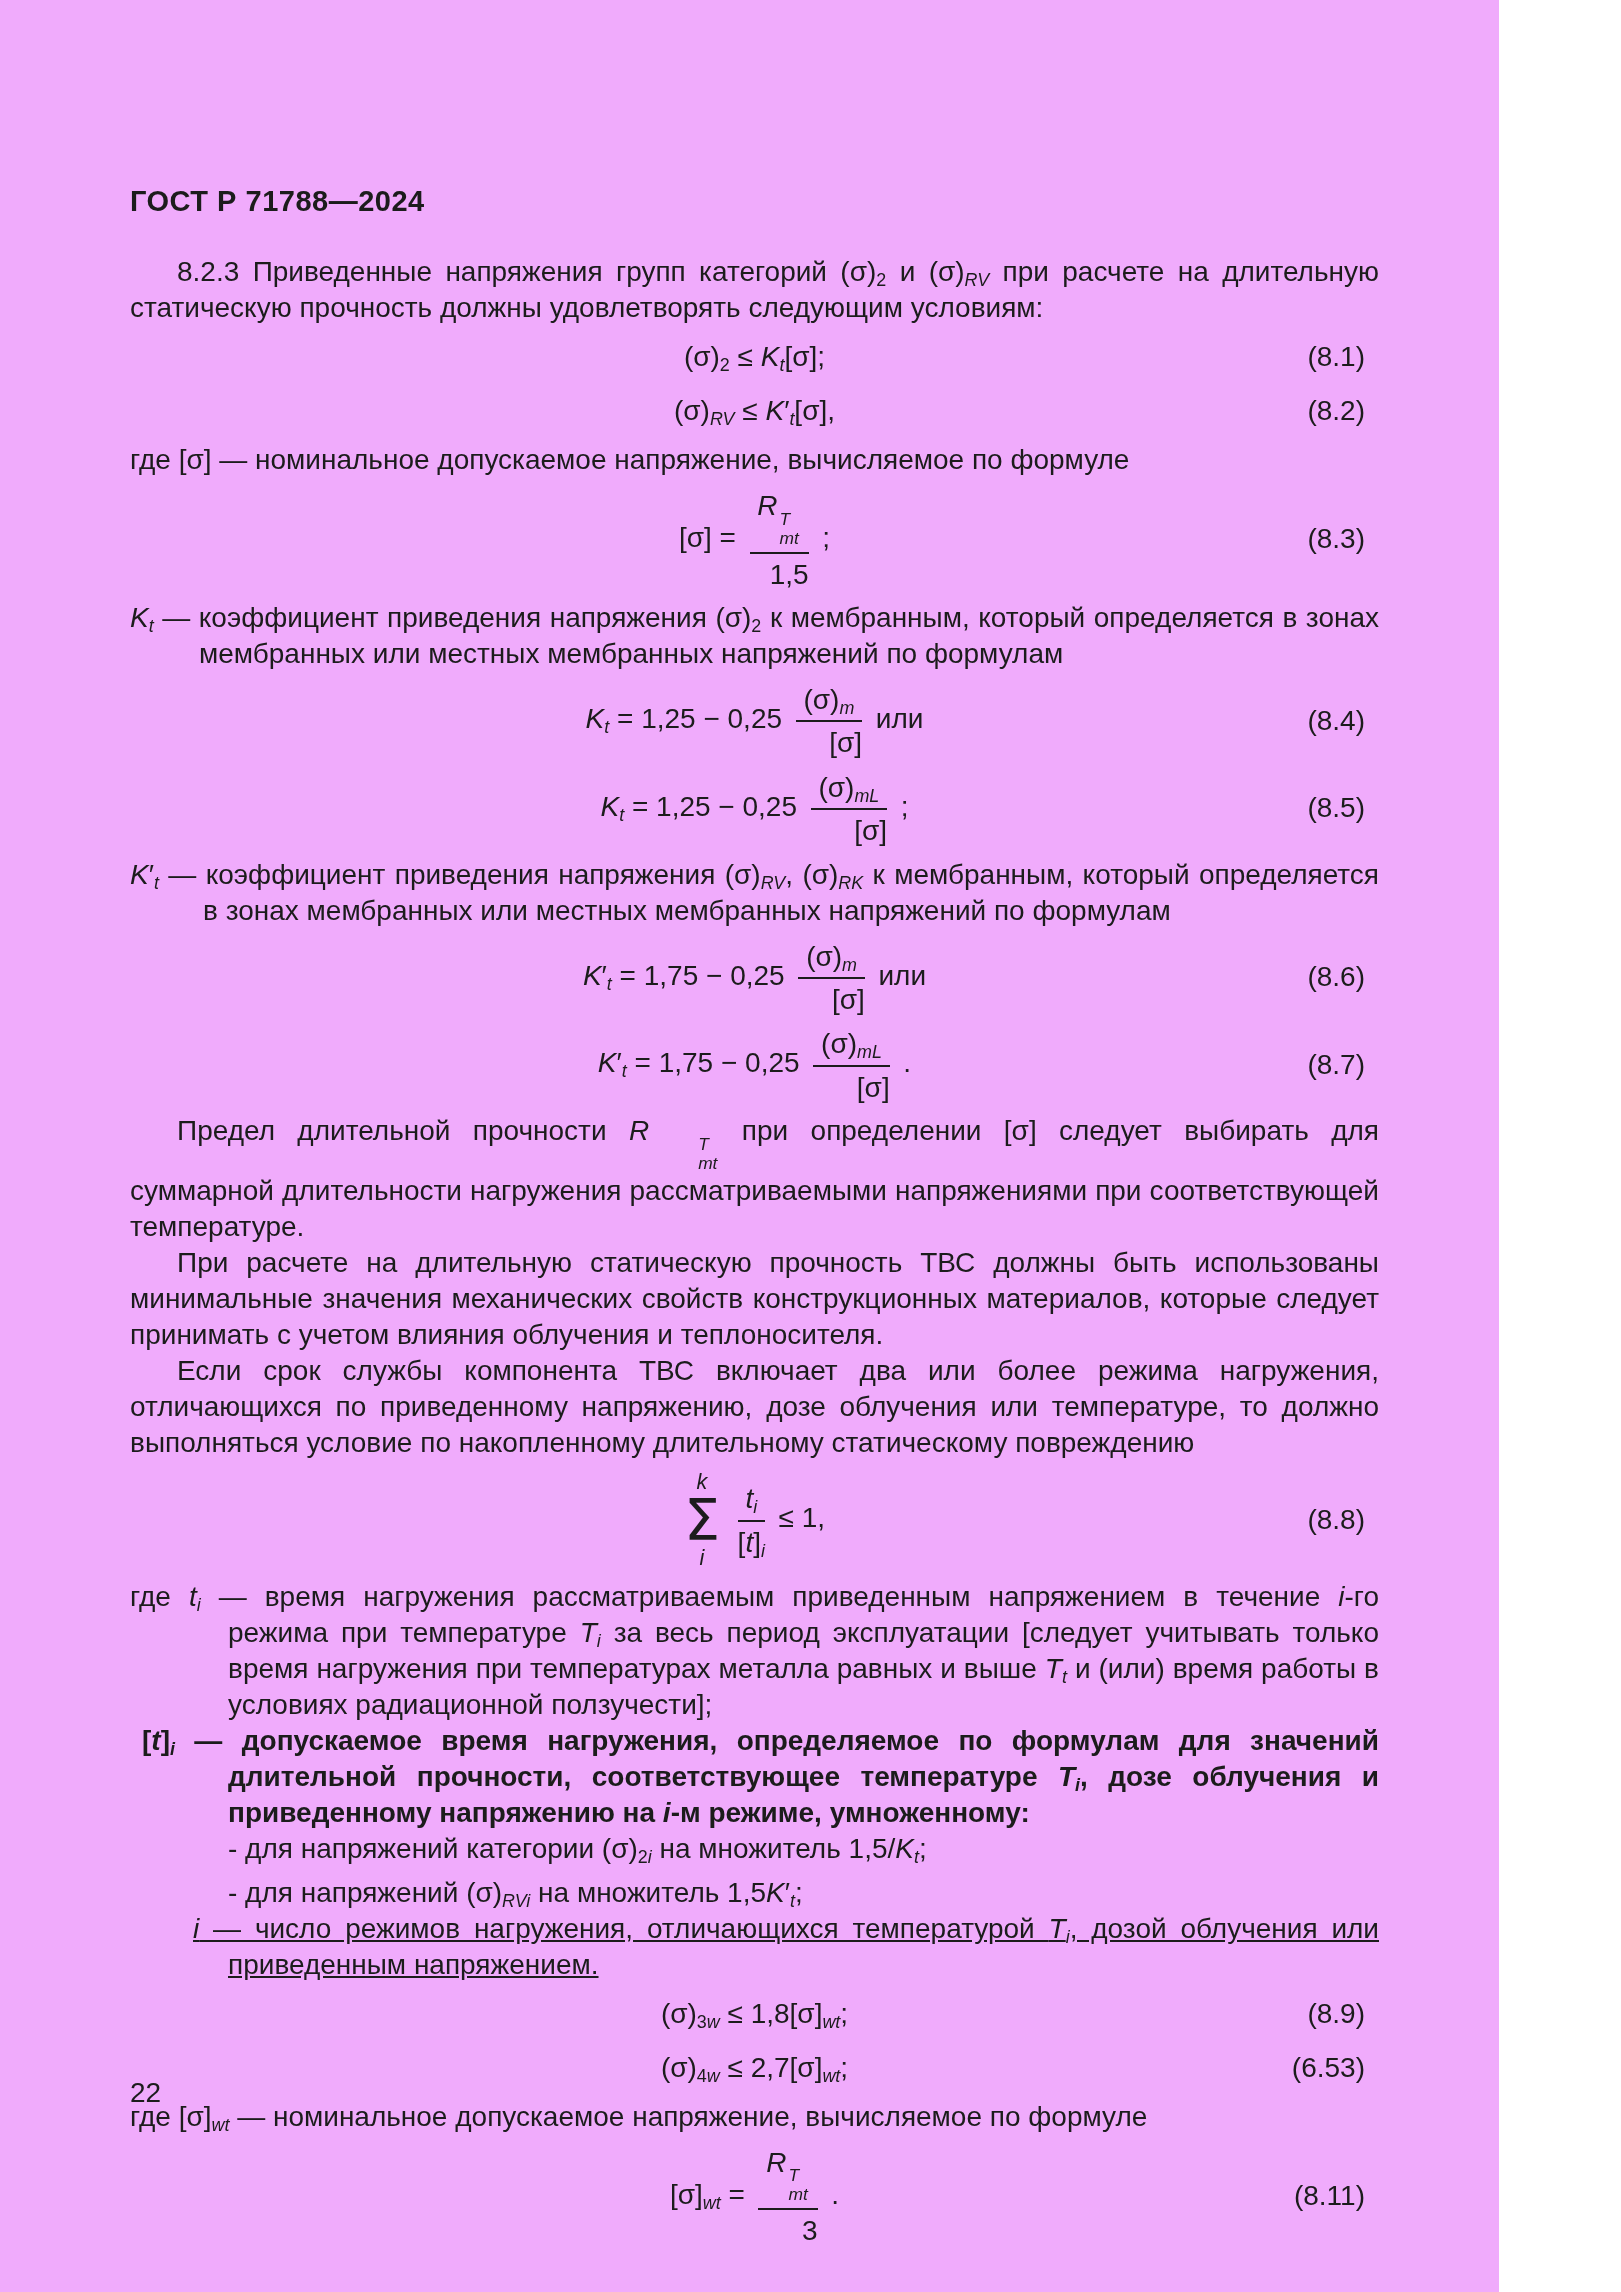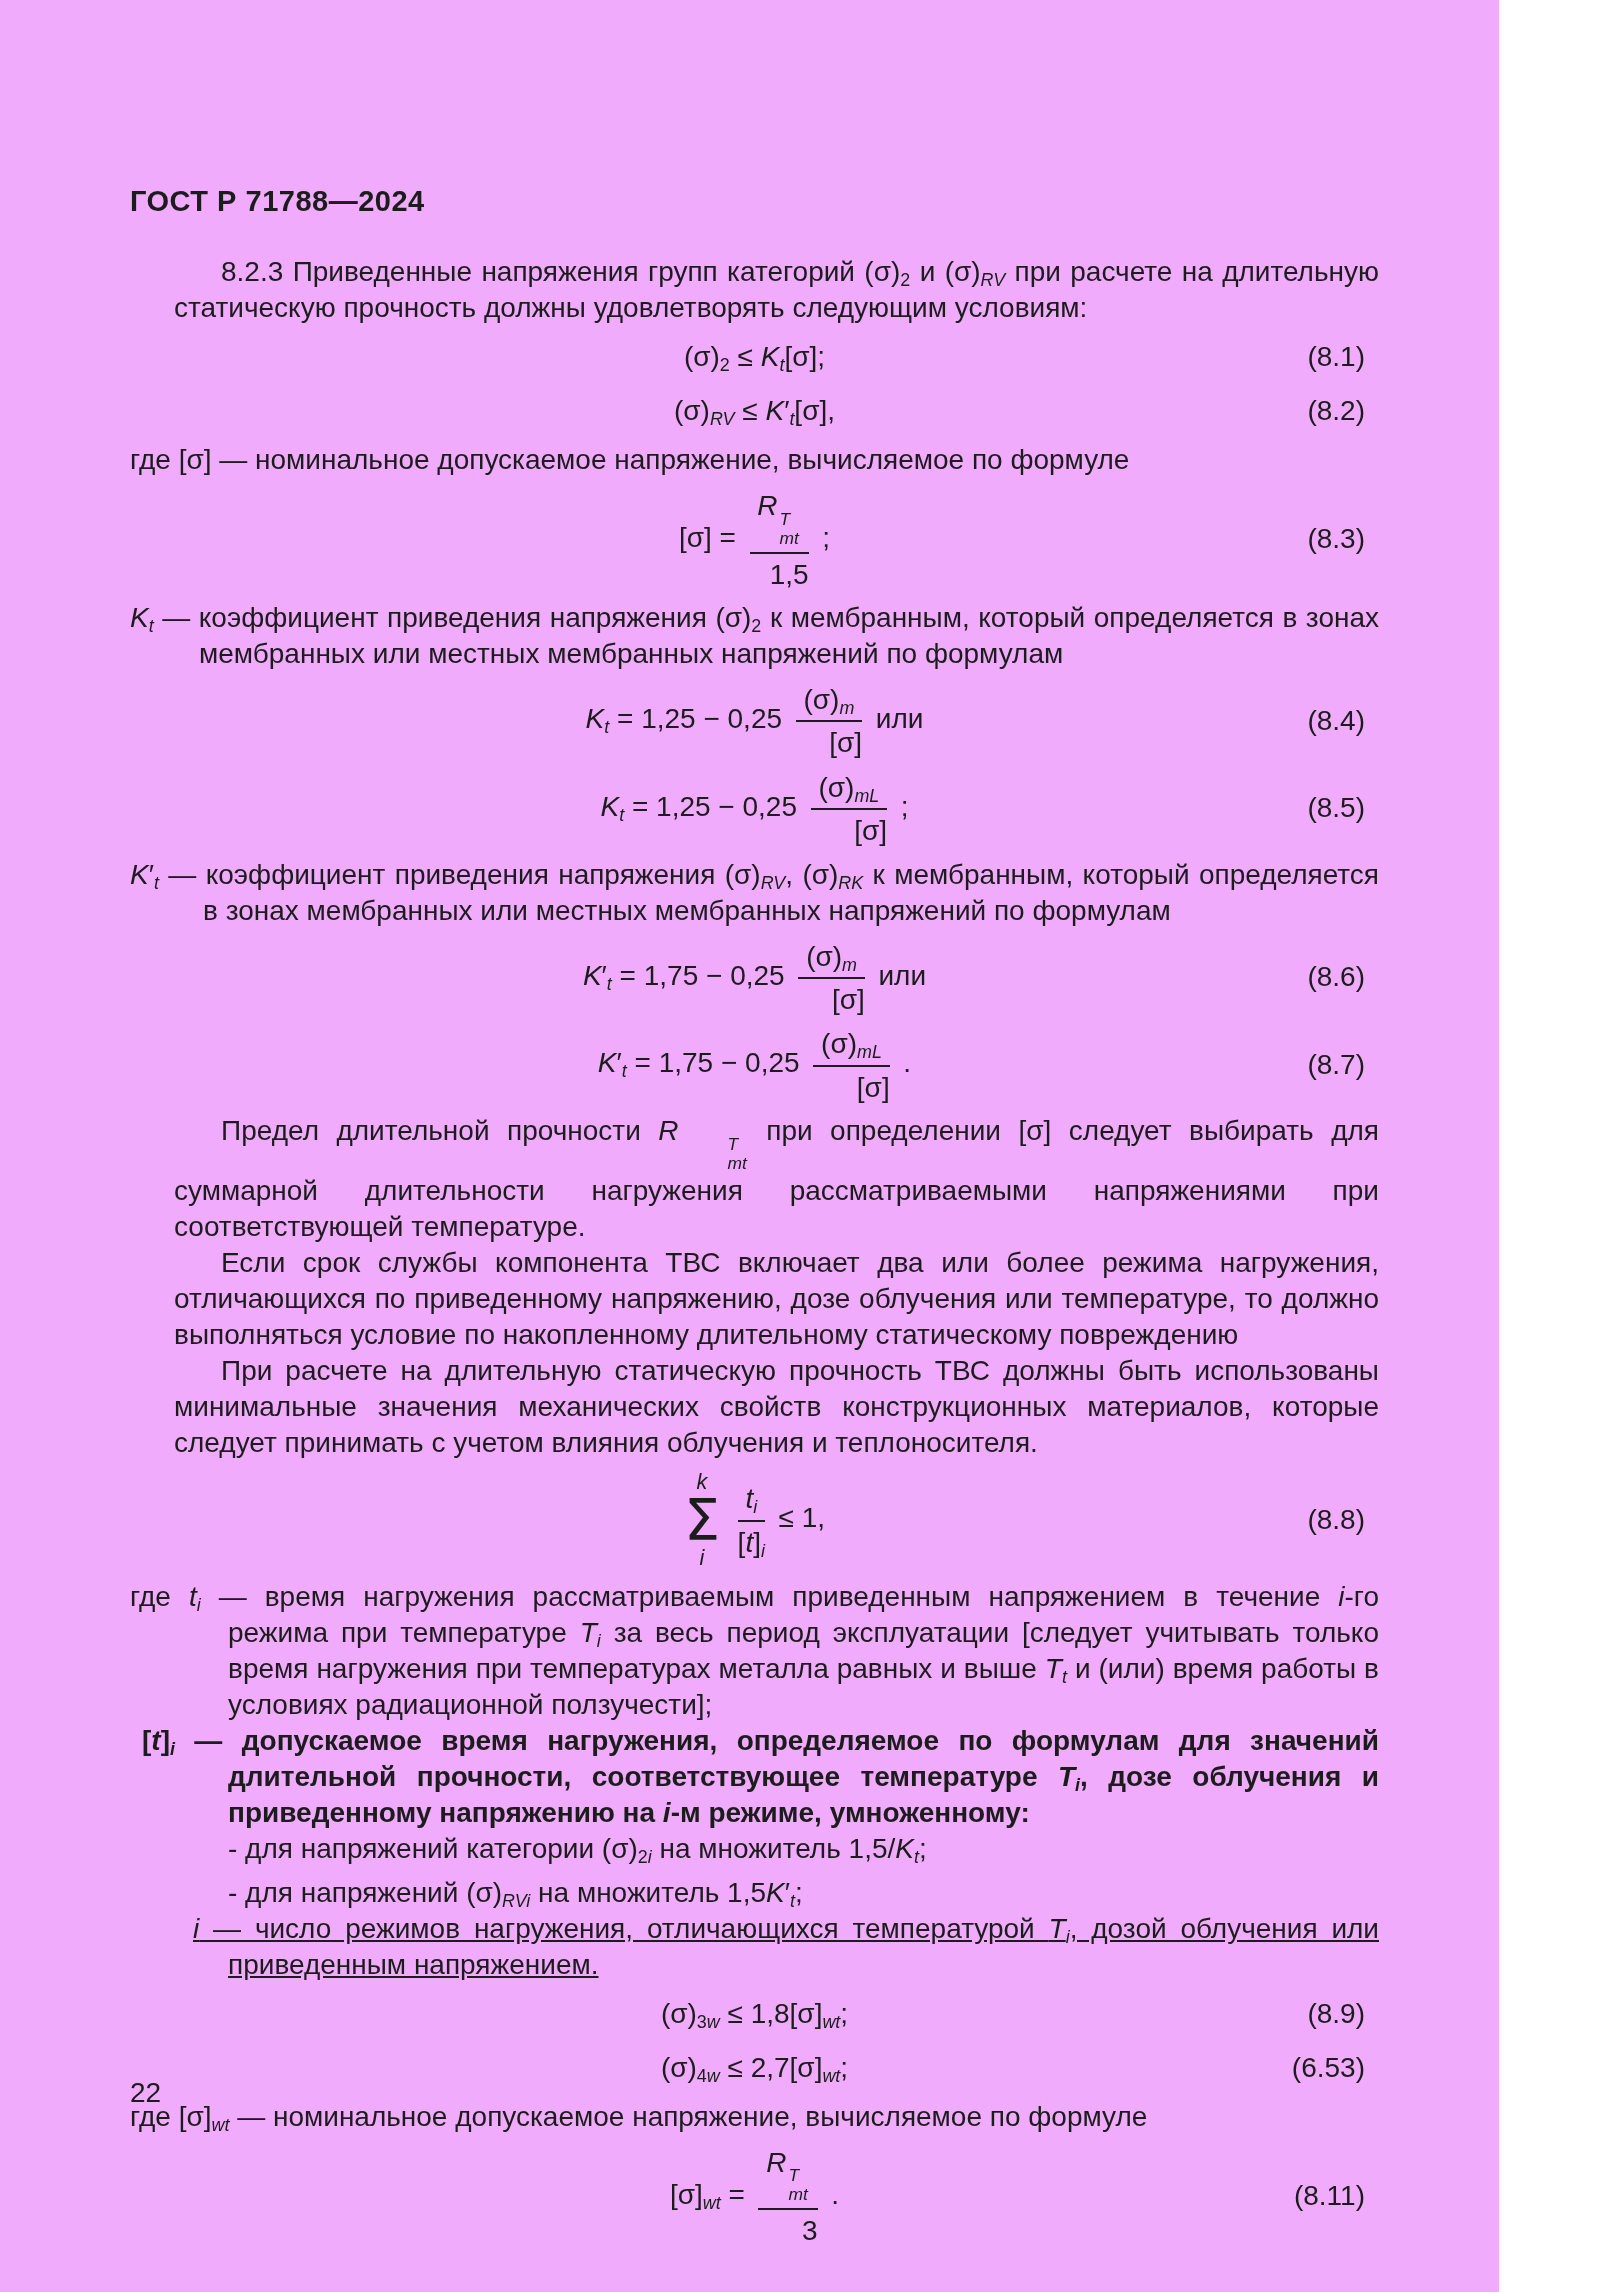--- a/index.html
+++ b/index.html
@@ -9,21 +9,21 @@
     background:#f0abfc;
     color:#1c1c1c;
     font-family:"Liberation Sans", sans-serif;
     font-size:28px;
     line-height:36px;
     overflow:hidden;
   }
   .content{position:absolute;left:130px;right:120px;top:183px;}
   .doc-header{font-weight:bold;font-size:29px;letter-spacing:0.5px;margin-bottom:35px;}
   .para{text-align:justify;}
-  .ind{text-indent:47px;margin-left:44px;}
+  .ind{text-indent:47px;}
   sub,sup{font-size:0.64em;line-height:0;}
   sub{vertical-align:-0.3em;}
   .eq-row{position:relative;display:flex;align-items:center;justify-content:center;margin:8.8px 0;min-height:45px;}
   .eq-body{text-align:center;padding:0 39px;}
   .eq-num{position:absolute;right:14px;top:50%;transform:translateY(-50%);}
   .frac{display:inline-block;vertical-align:middle;text-align:center;margin:0 5.9px;}
   .fnum{display:block;padding:2px 7.8px 3.9px;border-bottom:2px solid #1c1c1c;line-height:1.2;}
   .fden{display:block;padding-top:4px;line-height:1.2;text-align:right;}
   .stack{display:inline-flex;flex-direction:column;align-items:flex-start;font-size:0.62em;line-height:1.1;vertical-align:-0.55em;margin:0 2px;}
   .sum{display:inline-flex;flex-direction:column;align-items:center;line-height:1;vertical-align:middle;margin-right:11.8px;}
@@ -70,22 +70,22 @@
           <div class="eq-num">(8.6)</div>
         </div>
         <div class="eq-row">
           <div class="eq-body"><i>K</i>′<sub><i>t</i></sub> = 1,75 − 0,25 <span class="frac"><span class="fnum">(σ)<sub><i>mL</i></sub></span><span class="fden">[σ]</span></span> .</div>
           <div class="eq-num">(8.7)</div>
         </div>
         <div class="para ind">Предел длительной прочности <i>R</i><span class="stack">
             <span class="st-sup"><i>T</i></span>
             <span class="st-sub"><i>mt</i></span>
           </span> при определении [σ] следует выбирать для суммарной длительности нагружения рассматриваемыми напряжениями при соответствующей температуре.</div>
+        <div class="para ind">При расчете на длительную статическую прочность ТВС должны быть использованы минимальные значения механических свойств конструкционных материалов, которые следует принимать с учетом влияния облучения и теплоносителя.</div>
         <div class="para ind">Если срок службы компонента ТВС включает два или более режима нагружения, отличающихся по приведенному напряжению, дозе облучения или температуре, то должно выполняться условие по накопленному длительному статическому повреждению</div>
-        <div class="para ind">При расчете на длительную статическую прочность ТВС должны быть использованы минимальные значения механических свойств конструкционных материалов, которые следует принимать с учетом влияния облучения и теплоносителя.</div>
         <div class="eq-row">
           <div class="eq-body"><span class="sum">
               <span class="sum-top"><i>k</i></span>
               <span class="sum-sigma">Σ</span>
               <span class="sum-bot"><i>i</i></span>
             </span><span class="frac"><span class="fnum"><i>t</i><sub><i>i</i></sub></span><span class="fden">[<i>t</i>]<sub><i>i</i></sub></span></span> ≤ 1,</div>
           <div class="eq-num">(8.8)</div>
         </div>
         <div class="para" style="padding-left: 98px; text-indent: -98px;">где <i>t</i><sub><i>i</i></sub> — время нагружения рассматриваемым приведенным напряжением в течение <i>i</i>-го режима при температуре <i>T</i><sub><i>i</i></sub> за весь период эксплуатации [следует учитывать только время нагружения при температурах металла равных и выше <i>T</i><sub><i>t</i></sub> и (или) время работы в условиях радиационной ползучести];</div>
         <div class="para" style="padding-left: 98px; text-indent: -86px; font-weight: bold;">[<i>t</i>]<sub><i>i</i></sub> — допускаемое время нагружения, определяемое по формулам для значений длительной прочности, соответствующее температуре <i>T</i><sub><i>i</i></sub>, дозе облучения и приведенному напряжению на <i>i</i>-м режиме, умноженному:</div>

